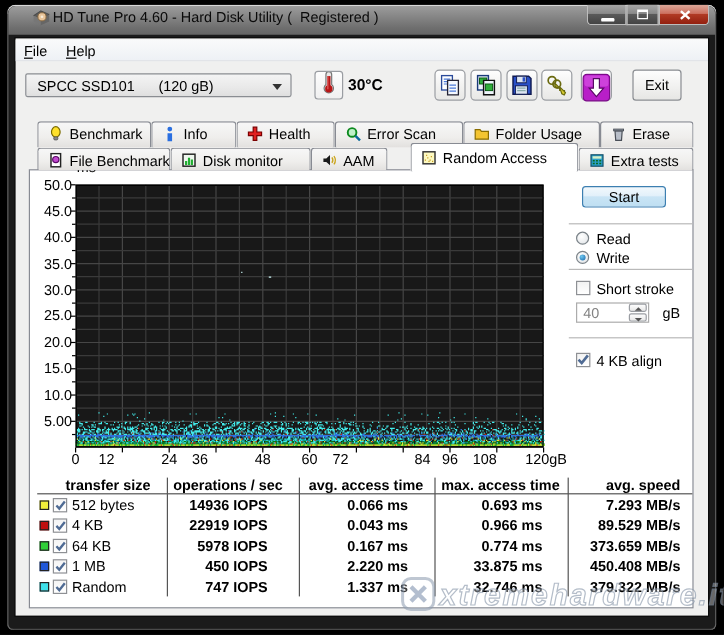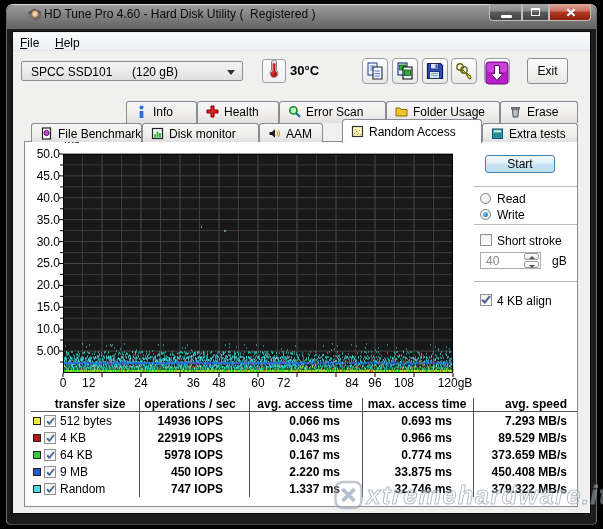--- a/index.html
+++ b/index.html
@@ -129,20 +129,24 @@
 <path d="M12.2 11.2l5 5-1 2-2-1z" stroke-width="1"></path>
         </g>
       </svg></div>
     <div class="tbtn" style="left:484px;top:58px;width:26px"><svg width="24" height="24" viewBox="0 0 24 24">
 <rect x="1" y="1" width="22" height="22" rx="3" fill="#b81ec8" stroke="#7a0a88"></rect>
 <rect x="2" y="2" width="20" height="9" rx="2" fill="#d24ae0" opacity=".8"></rect>
 <path d="M9.5 4.5h5v8h3.5L12 19.5 6 12.5h3.5z" fill="#fff" stroke="#5a0a66" stroke-width="1"></path>
       </svg></div>
 <div id="exitbtn">Exit</div>
 
+<div class="tab" style="left:31px;top:101px;width:95px;height:22px;z-index:1"><svg width="13" height="13" viewBox="0 0 13 13" style="vertical-align:-2px">
+        <ellipse cx="6.5" cy="5" rx="3.6" ry="4.4" fill="#ffe12b" stroke="#7a6a00" stroke-width="1"></ellipse>
+        <rect x="4.8" y="9" width="3.4" height="2.6" rx="1" fill="#8a8a8a" stroke="#555" stroke-width=".7"></rect>
+      </svg><span>Benchmark</span></div>
     <div class="tab" style="left:126px;top:101px;width:71px;height:22px;z-index:1"><svg width="13" height="13" viewBox="0 0 13 13" style="vertical-align:-2px">
         <circle cx="6.5" cy="2.6" r="2" fill="#2a6fe0"></circle>
         <path d="M4.6 6h3.8v7H4.6z" fill="#2a6fe0"></path>
       </svg><span>Info</span></div>
     <div class="tab" style="left:197px;top:101px;width:82px;height:22px;z-index:1"><svg width="13" height="13" viewBox="0 0 13 13" style="vertical-align:-2px">
         <path d="M5 1h3v4h4v3H8v4H5V8H1V5h4z" fill="#e02020" stroke="#7a0000" stroke-width="1"></path>
       </svg><span>Health</span></div>
     <div class="tab" style="left:279px;top:101px;width:107px;height:22px;z-index:1"><svg width="13" height="13" viewBox="0 0 13 13" style="vertical-align:-2px">
         <circle cx="5.4" cy="5.4" r="3.6" fill="#bff0c8" stroke="#0c8a1e" stroke-width="1.6"></circle>
         <path d="M8.2 8.2L12 12" stroke="#0c6a9a" stroke-width="2"></path>
@@ -266,21 +270,21 @@
     <div class="ylab" style="top:213px">35.0</div>
     <div class="ylab" style="top:235px">30.0</div>
     <div class="ylab" style="top:256px">25.0</div>
     <div class="ylab" style="top:278px">20.0</div>
     <div class="ylab" style="top:300px">15.0</div>
     <div class="ylab" style="top:322px">10.0</div>
     <div class="ylab" style="top:344px">5.00</div>
 <div class="xlab" style="left:43px;width:40px;text-align:center">0</div>
     <div class="xlab" style="left:82px;width:40px;text-align:left">12</div>
     <div class="xlab" style="left:121px;width:40px;text-align:center">24</div>
-    <div class="xlab" style="left:160px;width:40px;text-align:right">36</div>
+    <div class="xlab" style="left:160px;width:40px;text-align:left">36</div>
     <div class="xlab" style="left:199px;width:40px;text-align:center">48</div>
     <div class="xlab" style="left:238px;width:40px;text-align:center">60</div>
     <div class="xlab" style="left:277px;width:40px;text-align:left">72</div>
     <div class="xlab" style="left:332px;width:40px;text-align:center">84</div>
     <div class="xlab" style="left:355px;width:40px;text-align:center">96</div>
     <div class="xlab" style="left:394px;width:40px;text-align:left">108</div>
     <div class="xlab" style="left:435px;width:40px;text-align:center">120gB</div>
 
 <div id="startbtn">Start</div>
 <div class="sep" style="top:186px"></div>
@@ -343,21 +347,21 @@
     <div class="tv" style="right:380px;top:448px">5978 IOPS</div>
     <div class="tv" style="right:263px;top:448px">0.167 ms</div>
     <div class="tv" style="right:151px;top:448px">0.774 ms</div>
     <div class="tv" style="right:36px;top:448px">373.659 MB/s</div>
     <div class="sq" style="left:33px;top:468px;background:#2057d8"></div>
     <span class="cbx" style="left:44px;top:466px">
       <svg width="9" height="9" viewBox="0 0 9 9">
         <path d="M1 4.2 3.4 6.8 8 1" stroke="#4f6b94" stroke-width="2" fill="none"></path>
       </svg>
     </span>
-    <div class="tl" style="left:60px;top:465px">9 MB</div>
+    <div class="tl" style="left:60px;top:465px">1 MB</div>
     <div class="tv" style="right:380px;top:465px">450 IOPS</div>
     <div class="tv" style="right:263px;top:465px">2.220 ms</div>
     <div class="tv" style="right:151px;top:465px">33.875 ms</div>
     <div class="tv" style="right:36px;top:465px">450.408 MB/s</div>
     <div class="sq" style="left:33px;top:485px;background:#3fe0ea"></div>
     <span class="cbx" style="left:44px;top:483px">
       <svg width="9" height="9" viewBox="0 0 9 9">
         <path d="M1 4.2 3.4 6.8 8 1" stroke="#4f6b94" stroke-width="2" fill="none"></path>
       </svg>
     </span>

